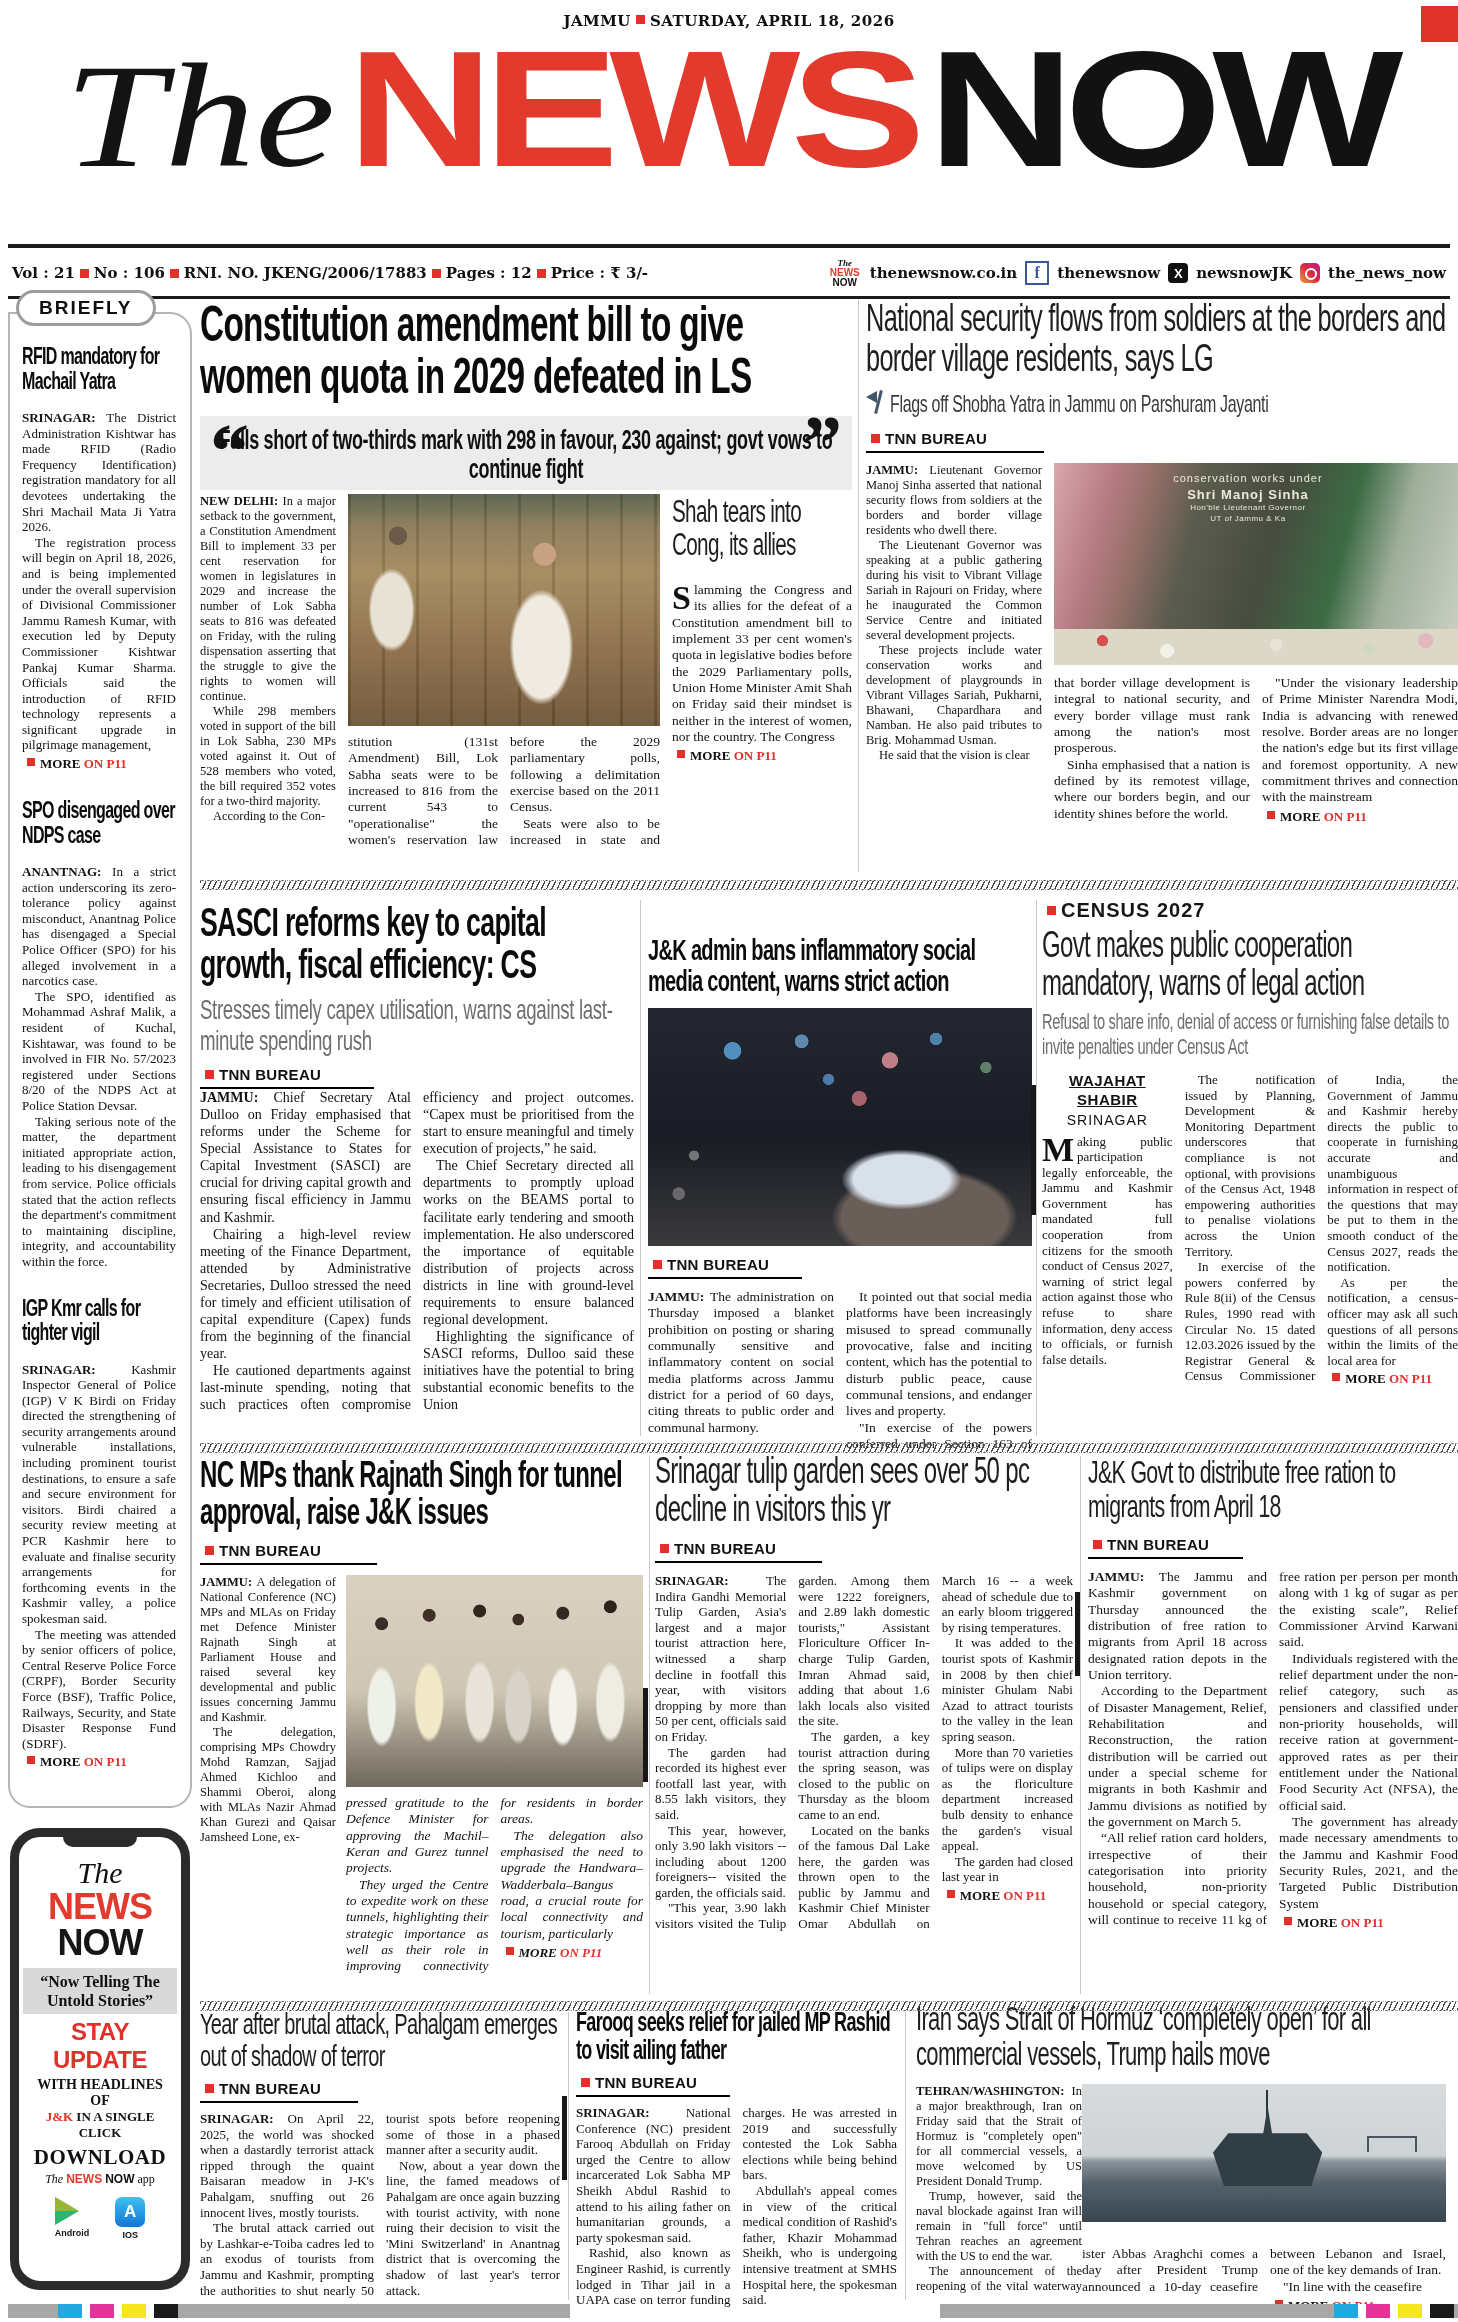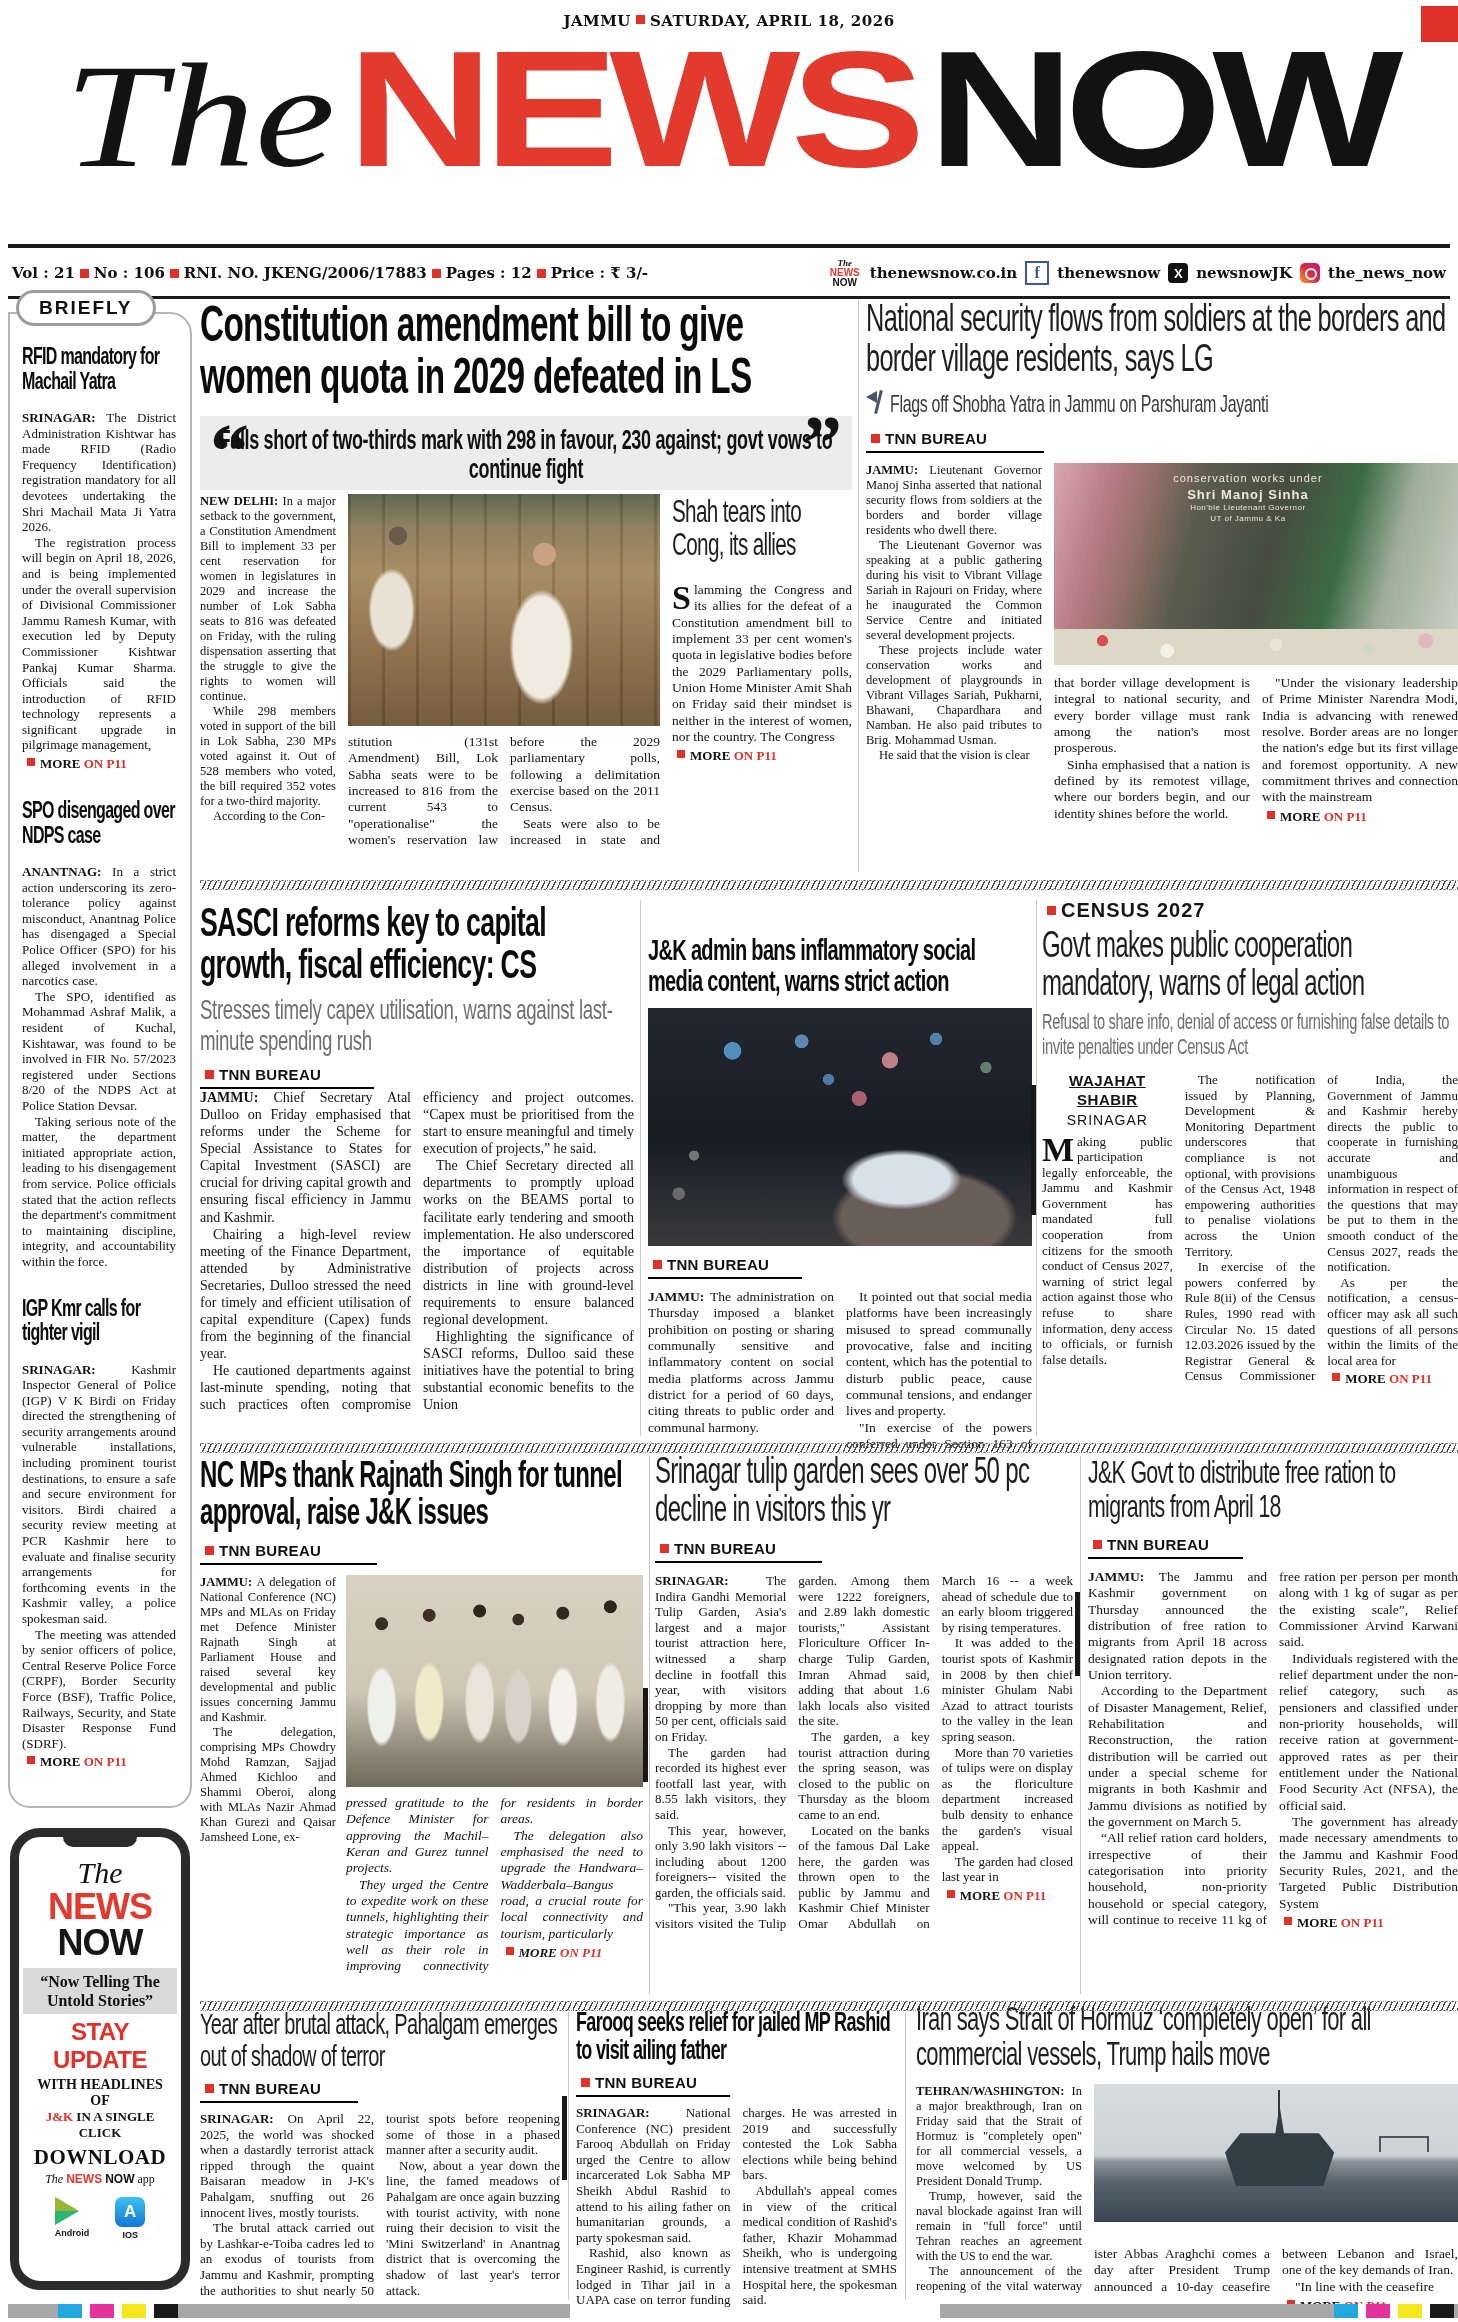--- a/index.html
+++ b/index.html
@@ -239,21 +239,21 @@
   #a-pahalgam .byline{margin-top:6px;width:44%;}
   #pahalgam-body{margin-top:8px;height:198px;}
   
   #a-farooq{left:576px;top:2008px;width:321px;}
   #a-farooq .hh{height:60px;font-size:27px;}
   #a-farooq .byline{margin-top:6px;width:48%;}
   #farooq-body{margin-top:8px;height:206px;}
   
   #a-iran{left:916px;top:2002px;width:542px;}
   #a-iran .hl{height:74px;font-size:33px;}
-  #iran-row{display:flex;gap:12px;margin-top:8px;}
+  #iran-row{display:flex;gap:0;margin-top:8px;}
   #iran-c1{width:166px;height:212px;}
   #iran-right{width:364px;}
   #ph-ship{width:364px;height:138px;
       background:linear-gradient(180deg,#d8dcdf 0%,#cdd2d5 52%,#8b949c 56%,#55616b 72%,#39454f 100%);}
   #ph-ship .hull{position:absolute;left:36%;top:16%;width:30%;height:58%;background:#323e46;
       clip-path:polygon(10% 100%,0 58%,14% 34%,46% 34%,50% 0,54% 34%,86% 34%,100% 58%,90% 100%);}
   #ph-ship .mast{position:absolute;left:50.5%;top:4%;width:2px;height:20%;background:#2c363d;}
   #ph-ship .crane{position:absolute;right:8%;top:38%;width:46px;height:14px;
       border-left:2px solid #4a555d;border-right:2px solid #4a555d;border-top:2px solid #4a555d;}
   #iran-below{margin-top:24px;height:72px;}

